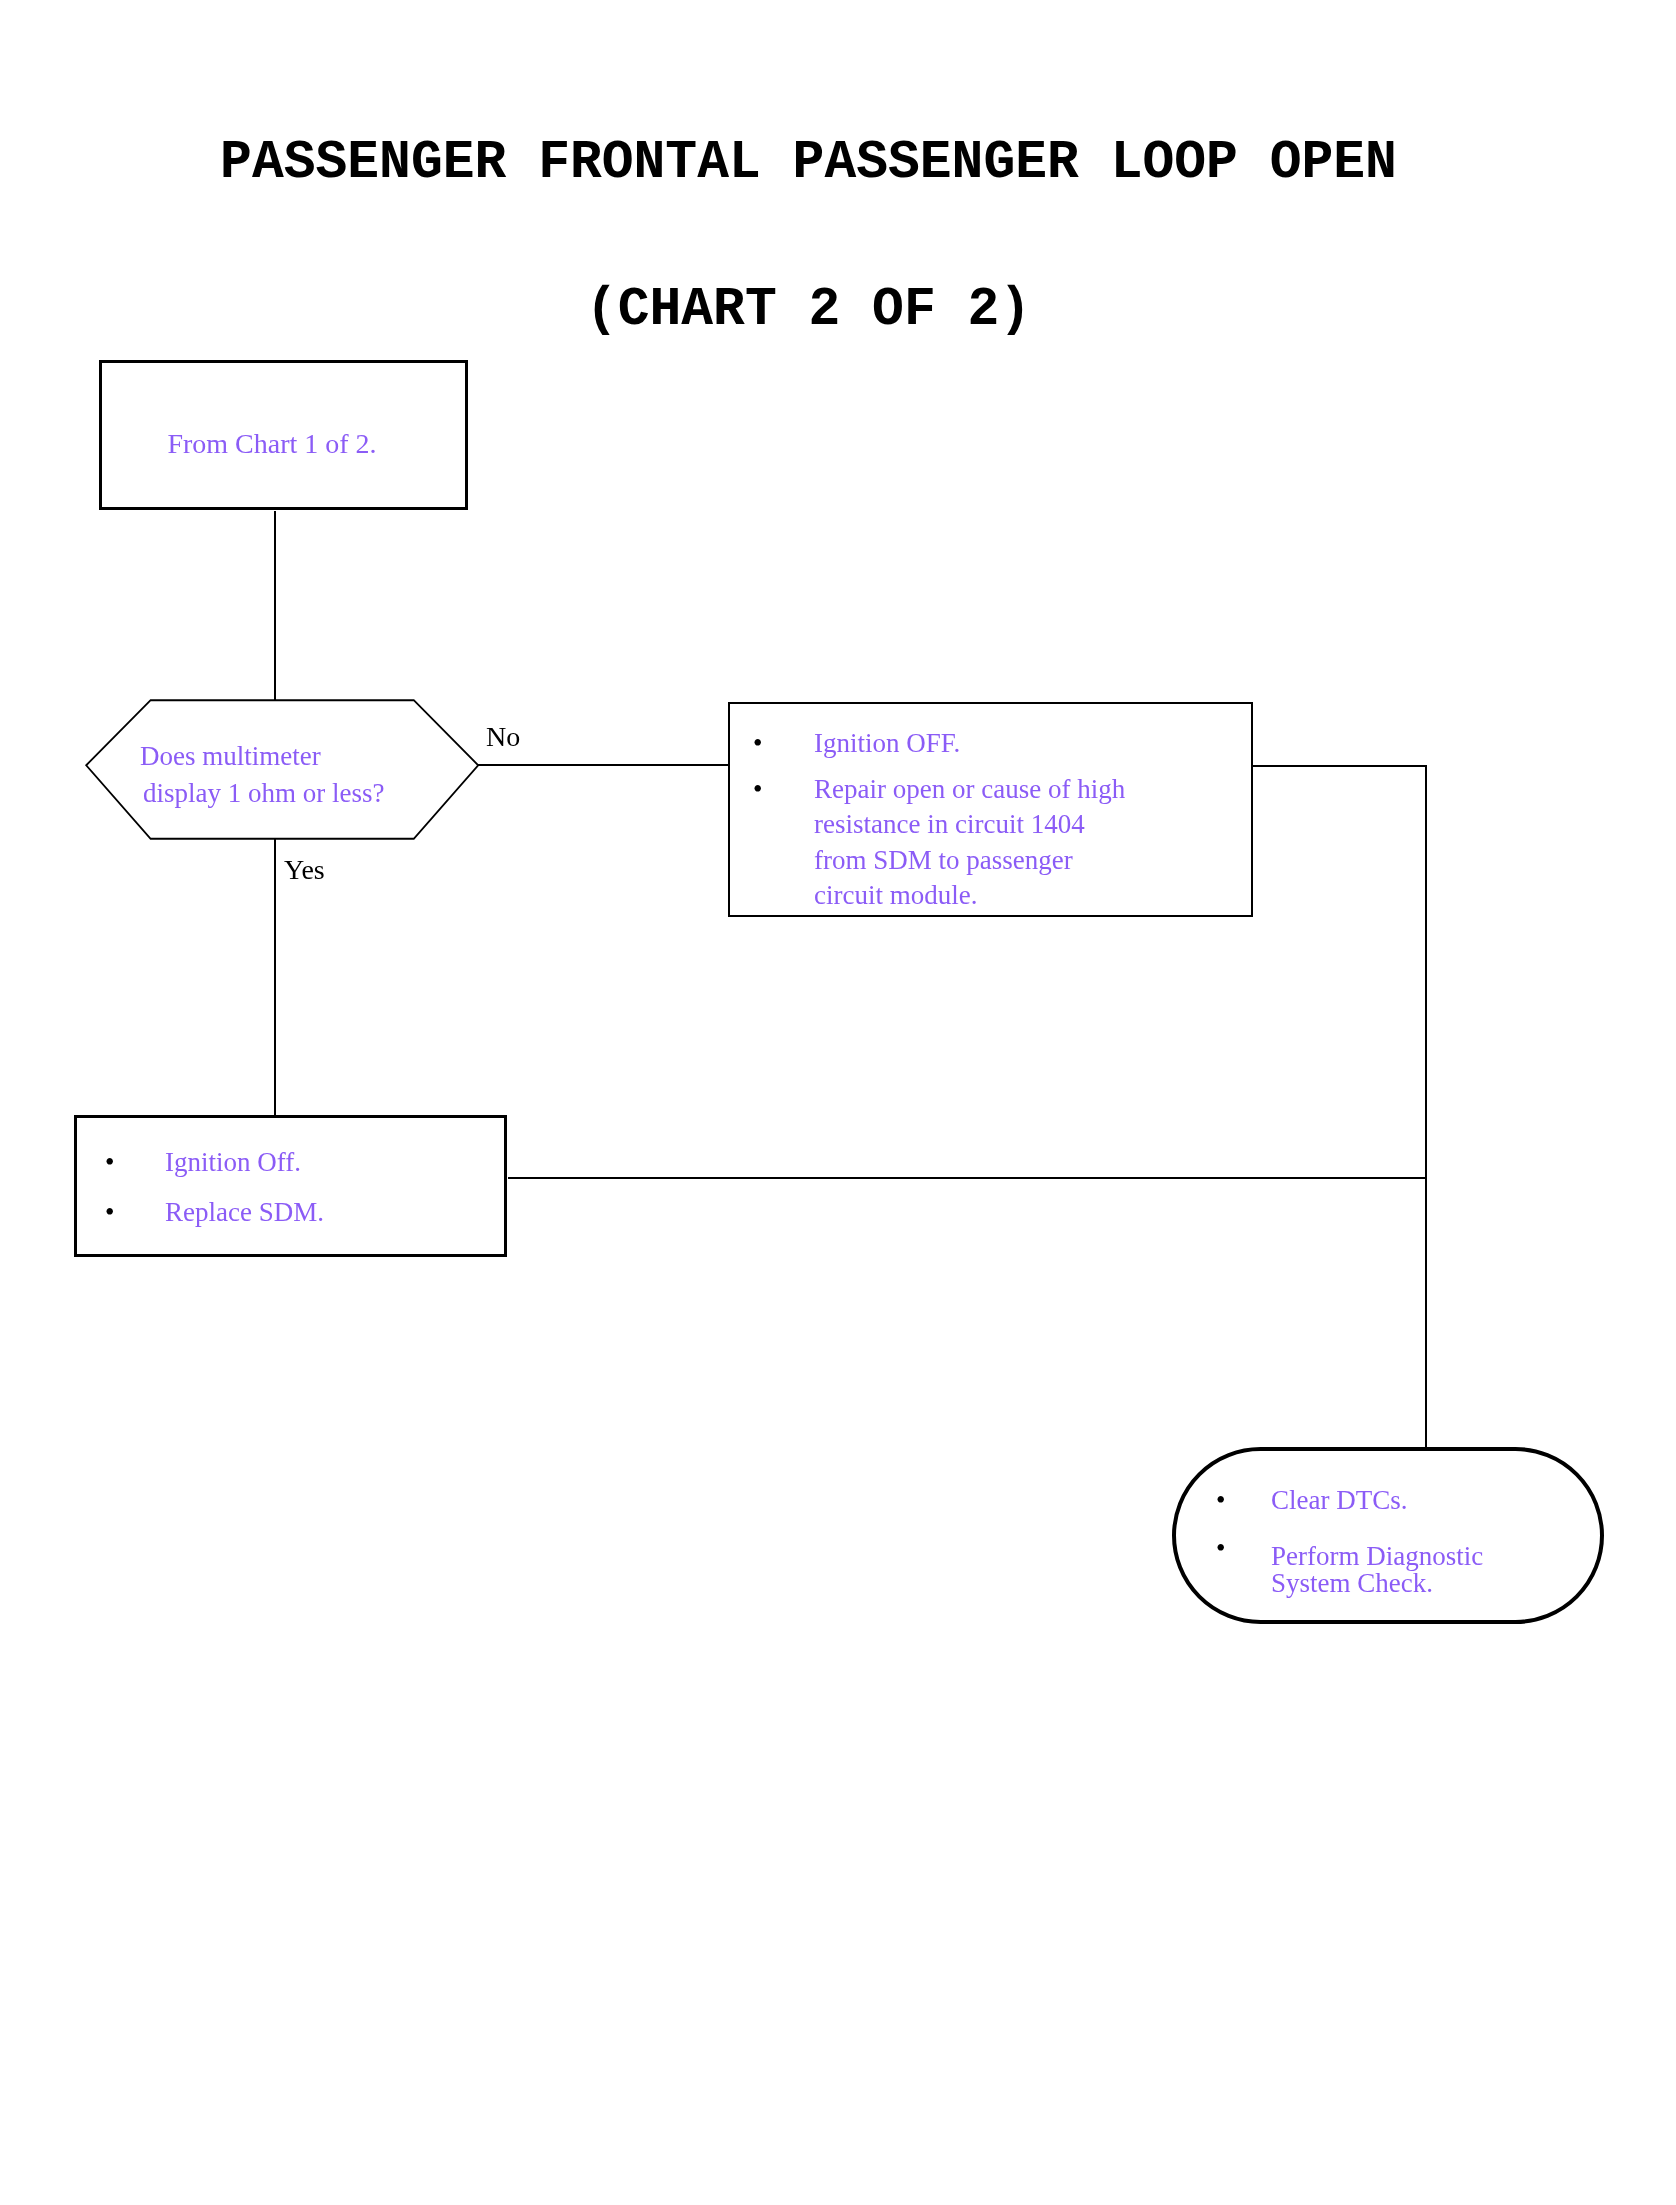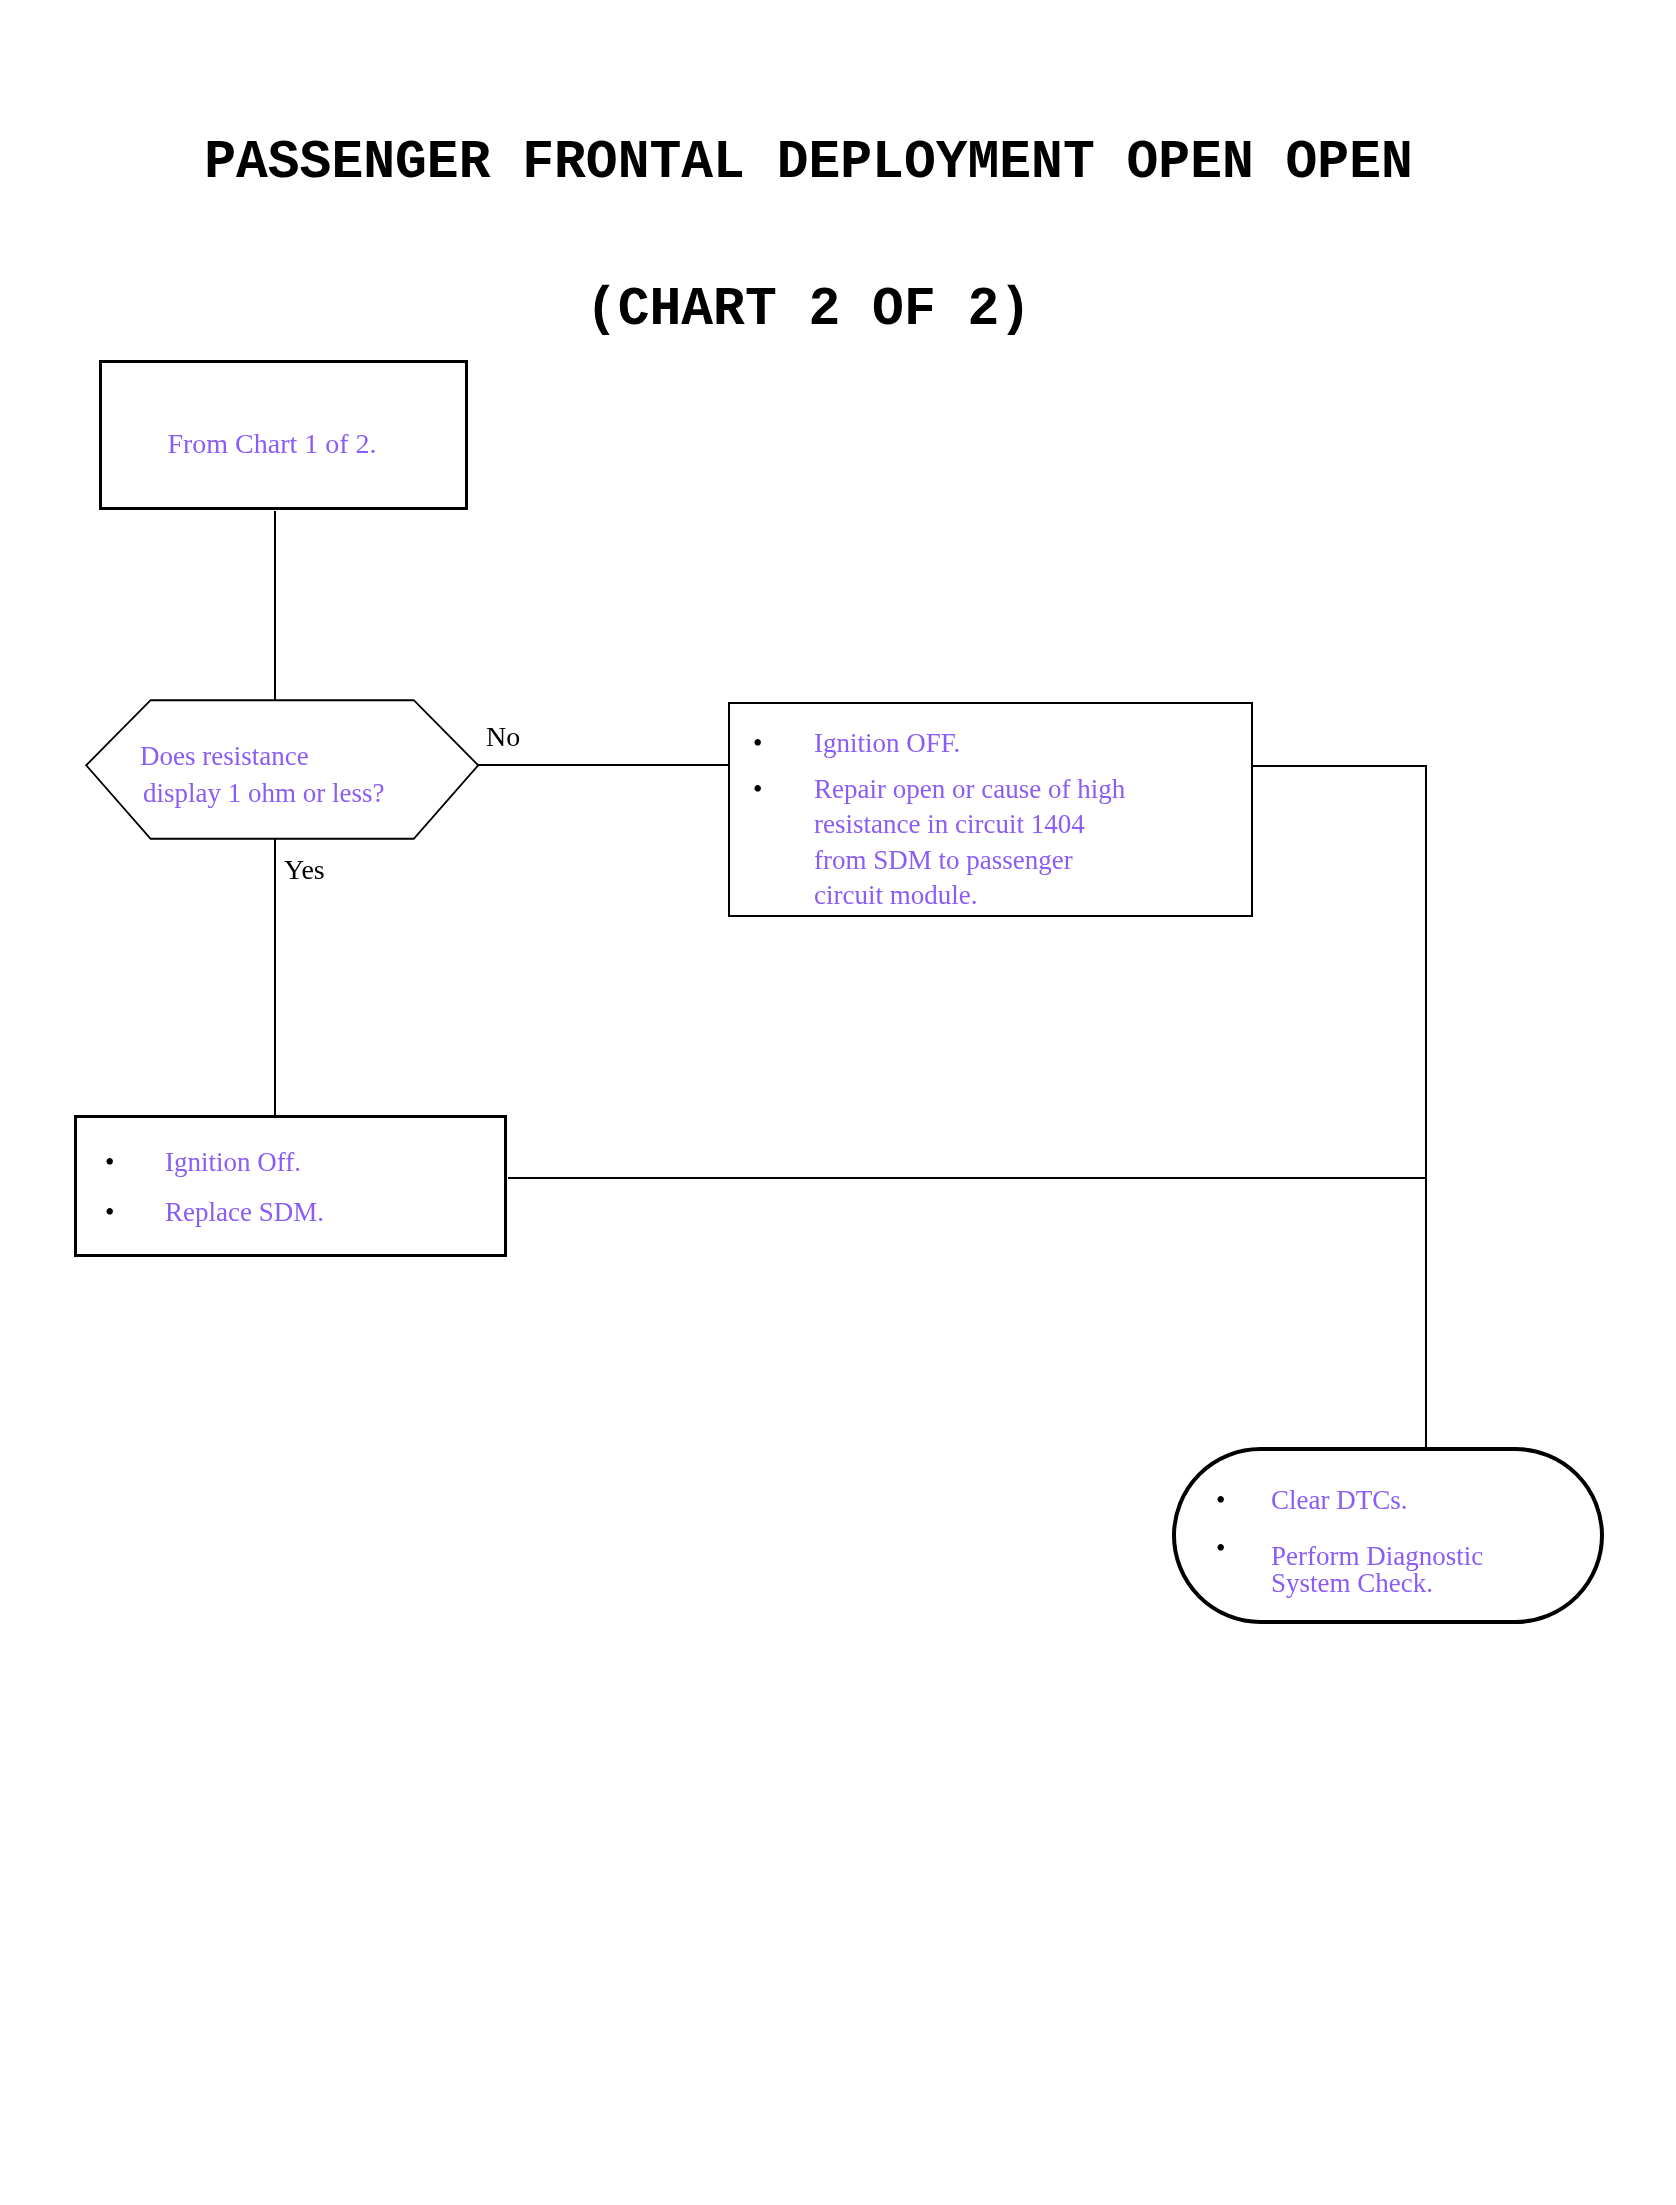--- a/index.html
+++ b/index.html
@@ -76,39 +76,39 @@
     font-size: 27px;
     line-height: 35px;
   }
 </style>
 </head>
 <body>
 
 <div class="page">
 
   <div class="title">
-    <div>PASSENGER FRONTAL DEPLOYMENT OPEN OPEN</div>
+    <div>PASSENGER FRONTAL PASSENGER LOOP OPEN</div>
     <div>(CHART 2 OF 2)</div>
   </div>
 
   <div class="connector" style="left:274px; top:511px; width:1.8px; height:190px;"></div>
   <div class="connector" style="left:478px; top:764px; width:250px; height:1.8px;"></div>
   <div class="connector" style="left:274px; top:839px; width:1.8px; height:276px;"></div>
   <div class="connector" style="left:1253px; top:765px; width:173px; height:1.8px;"></div>
   <div class="connector" style="left:1425px; top:765px; width:1.8px; height:682px;"></div>
   <div class="connector" style="left:508px; top:1177px; width:917px; height:1.8px;"></div>
 
   <div class="box" style="left:99px; top:360px; width:369px; height:150px;">
     <div class="abs node-text" style="left:0px; top:63px; width:340px; text-align:center; font-size:28px;">From Chart 1 of 2.</div>
   </div>
 
   <svg class="hex-svg" width="395" height="141" viewBox="0 0 650 232">
     <polygon points="2,109 108,2 541,2 647,109 541,230 108,230" fill="#ffffff" stroke="#000000" stroke-width="3"></polygon>
   </svg>
-  <div class="abs node-text" style="left:140px; top:737px; line-height:38px;">Does resistance</div>
+  <div class="abs node-text" style="left:140px; top:737px; line-height:38px;">Does multimeter</div>
   <div class="abs node-text" style="left:143px; top:774px; line-height:38px;">display 1 ohm or less?</div>
 
   <div class="edge-label" style="left:486px; top:723px;">No</div>
   <div class="edge-label" style="left:284px; top:856px;">Yes</div>
 
   <div class="box" style="left:728px; top:702px; width:525px; height:215px; border-width:2.4px;">
     <span class="abs bullet" style="left:23px; top:22px;">•</span>
     <span class="abs node-text" style="left:84px; top:22px;">Ignition OFF.</span>
     <span class="abs bullet" style="left:23px; top:68px;">•</span>
     <span class="abs node-text" style="left:84px; top:68px;">Repair open or cause of high</span>

